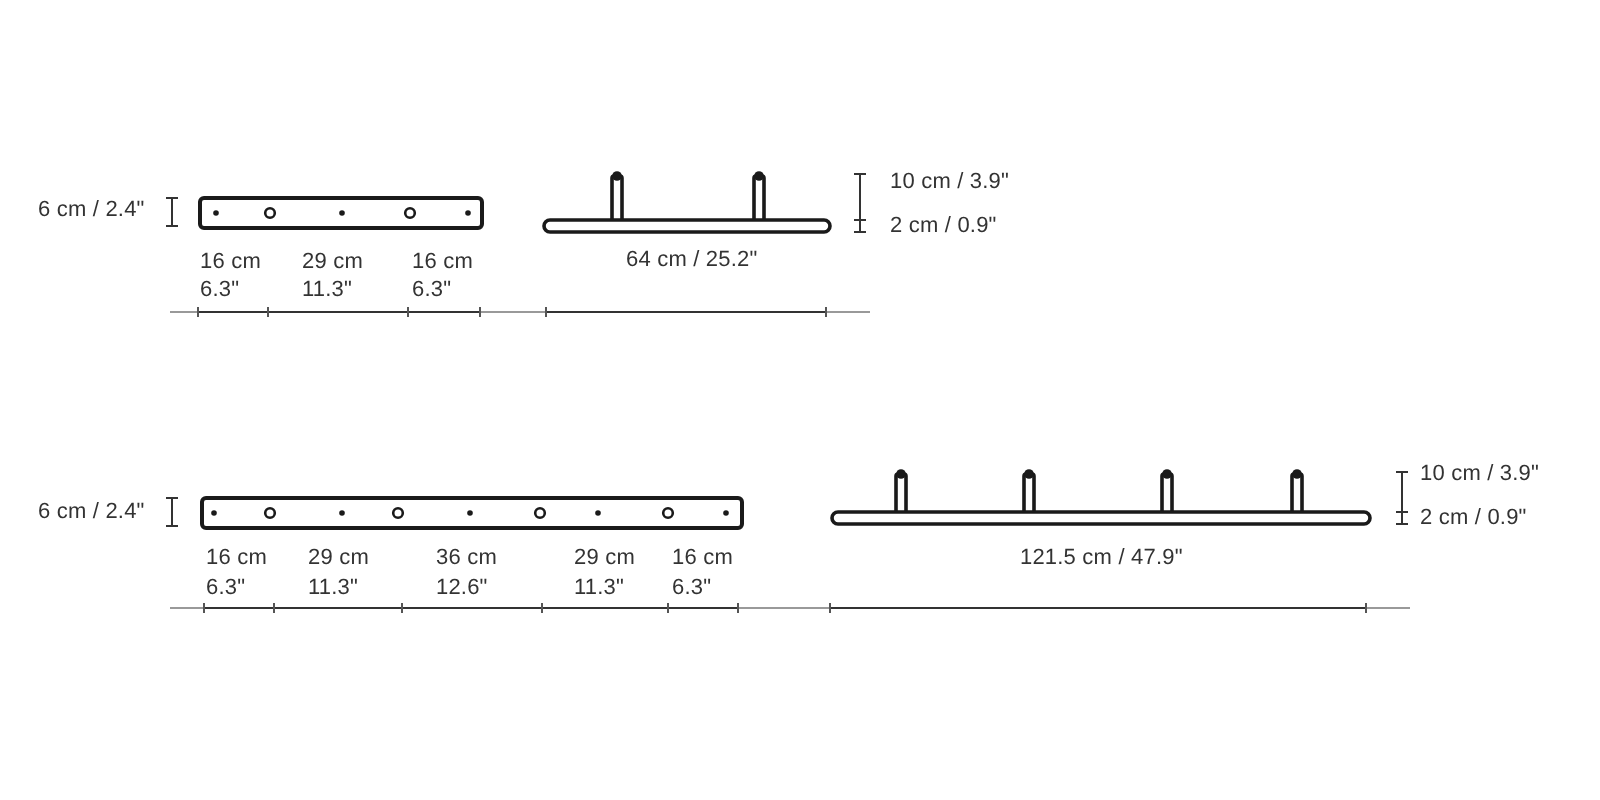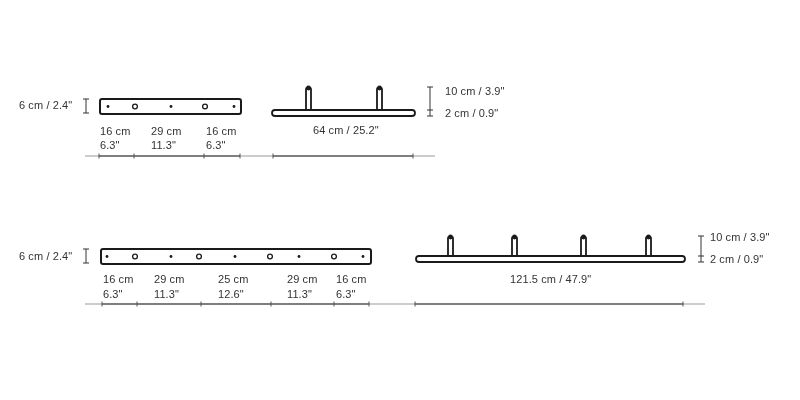--- a/index.html
+++ b/index.html
@@ -119,21 +119,21 @@
 <div class="lbl" style="left:313px; top:123px;">64 cm / 25.2"</div>
 <div class="lbl" style="left:445px; top:84px;">10 cm / 3.9"</div>
 <div class="lbl" style="left:445px; top:106px;">2 cm / 0.9"</div>
 
 <div class="lbl" style="left:19px; top:249px;">6 cm / 2.4"</div>
 
 <div class="lbl" style="left:103px; top:272px;">16 cm</div>
 <div class="lbl" style="left:103px; top:287px;">6.3"</div>
 <div class="lbl" style="left:154px; top:272px;">29 cm</div>
 <div class="lbl" style="left:154px; top:287px;">11.3"</div>
-<div class="lbl" style="left:218px; top:272px;">25 cm</div>
+<div class="lbl" style="left:218px; top:272px;">36 cm</div>
 <div class="lbl" style="left:218px; top:287px;">12.6"</div>
 <div class="lbl" style="left:287px; top:272px;">29 cm</div>
 <div class="lbl" style="left:287px; top:287px;">11.3"</div>
 <div class="lbl" style="left:336px; top:272px;">16 cm</div>
 <div class="lbl" style="left:336px; top:287px;">6.3"</div>
 
 <div class="lbl" style="left:510px; top:272px;">121.5 cm / 47.9"</div>
 <div class="lbl" style="left:710px; top:230px;">10 cm / 3.9"</div>
 <div class="lbl" style="left:710px; top:252px;">2 cm / 0.9"</div>
 

